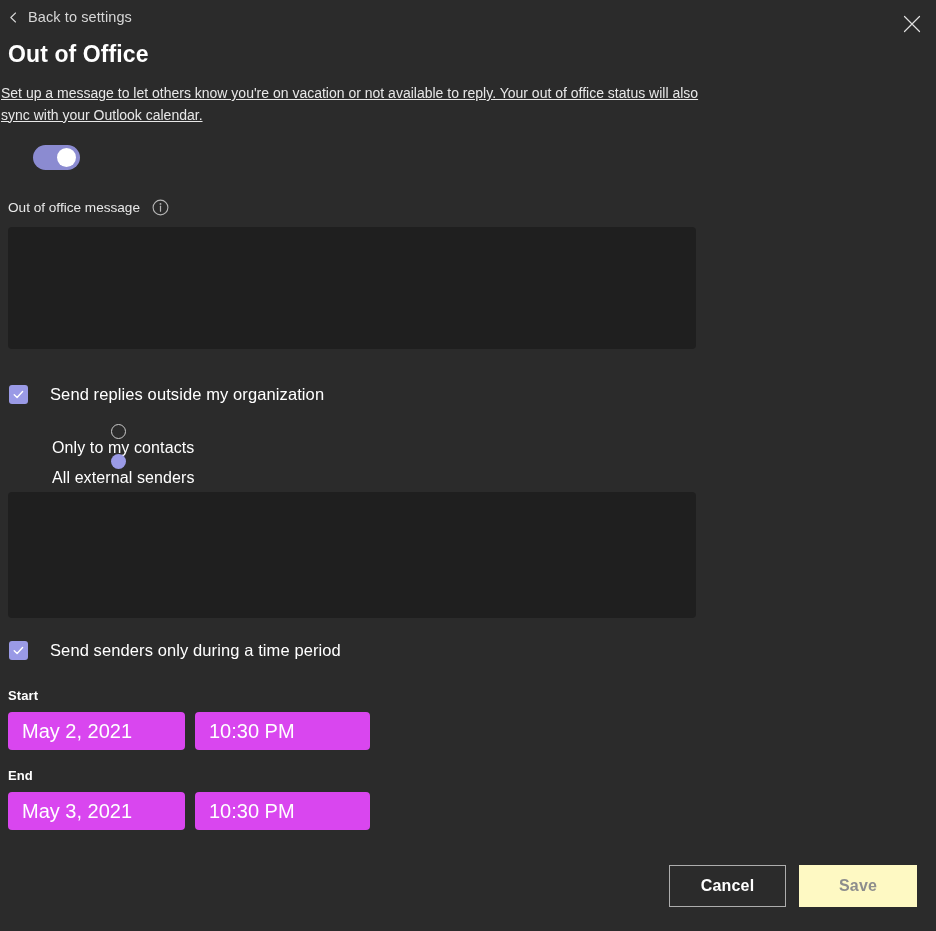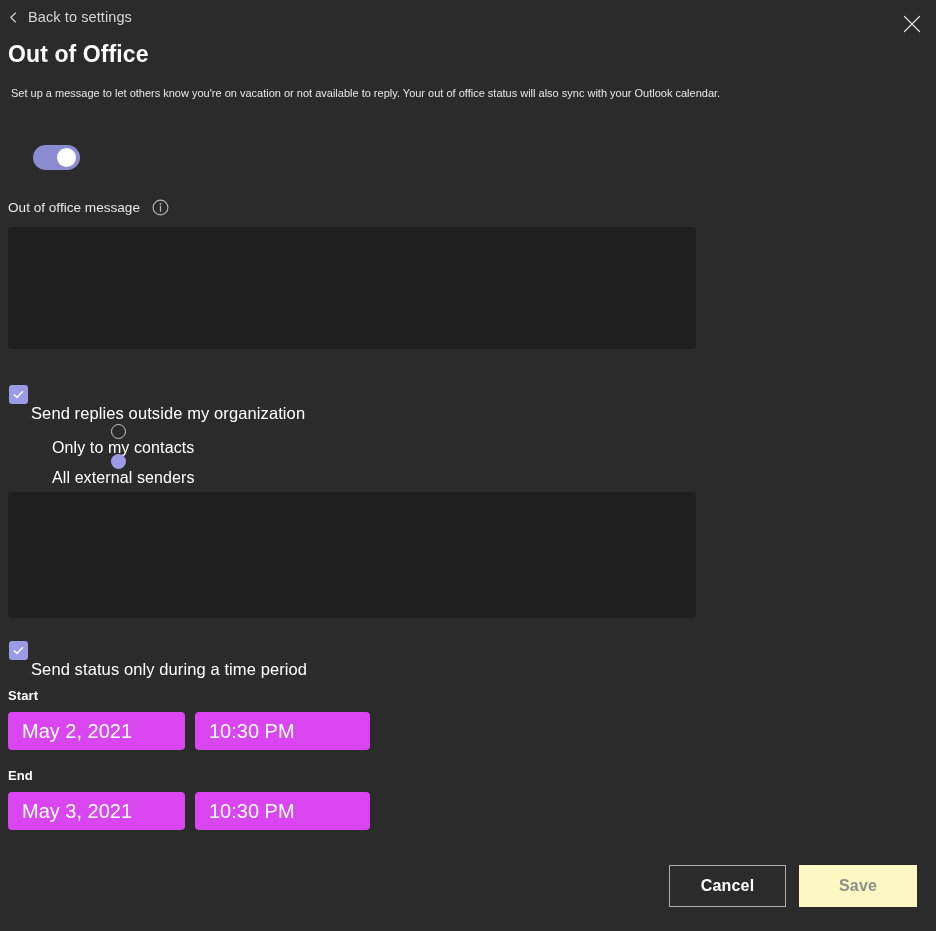--- a/index.html
+++ b/index.html
@@ -58,26 +58,27 @@
     left: 8px;
     top: 41px;
     font-size: 23px;
     font-weight: bold;
     color: #ffffff;
     letter-spacing: .1px;
   }
 
   .desc {
     position: absolute;
-    left: 11px;
+    left: 1px;
     top: 83px;
     width: 716px;
-    font-size: 11px;
+    font-size: 14px;
     line-height: 21.5px;
     color: #e8e8e8;
+    text-decoration: underline;
   }
 
   
   .toggle-row {
     position: absolute;
     left: 8px;
     top: 145px;
     display: flex;
     align-items: center;
   }
@@ -142,23 +143,22 @@
     resize: none;
     outline: none;
   }
   .ta-internal { top: 227px; height: 122px; }
   .ta-external { top: 492px; height: 126px; }
 
   
   .check-row {
     position: absolute;
     display: flex;
-    align-items: flex-start;
-    cursor: pointer;
-    flex-direction: column;
+    align-items: flex-end;
+    cursor: pointer;
   }
   .cb {
     width: 19px;
     height: 19px;
     border-radius: 3px;
     background: #9a9ae6;
     flex: none;
     display: flex;
     align-items: center;
     justify-content: center;
@@ -329,21 +329,21 @@
 </div>
 
 <textarea class="textarea ta-external" placeholder="" style=""></textarea>
 
 <div class="check-row cb-timeperiod">
   <span class="cb">
     <svg viewBox="0 0 14 14" width="13" height="13" aria-hidden="true">
       <path d="M2.4 7.2 L5.5 10.2 L11.4 3.8" fill="none" stroke="#ffffff" stroke-width="1.5" stroke-linecap="round" stroke-linejoin="round"></path>
     </svg>
   </span>
-  <span class="cb-label">Send status only during a time period</span>
+  <span class="cb-label">Send senders only during a time period</span>
 </div>
 
 <div class="sub-label lbl-start">Start</div>
 <input class="dt-field f-start-date" type="text" readonly="" value="May 2, 2021" style="">
 <input class="dt-field f-start-time" type="text" readonly="" value="10:30 PM" style="">
 
 <div class="sub-label lbl-end">End</div>
 <input class="dt-field f-end-date" type="text" readonly="" value="May 3, 2021" style="">
 <input class="dt-field f-end-time" type="text" readonly="" value="10:30 PM" style="">
 

